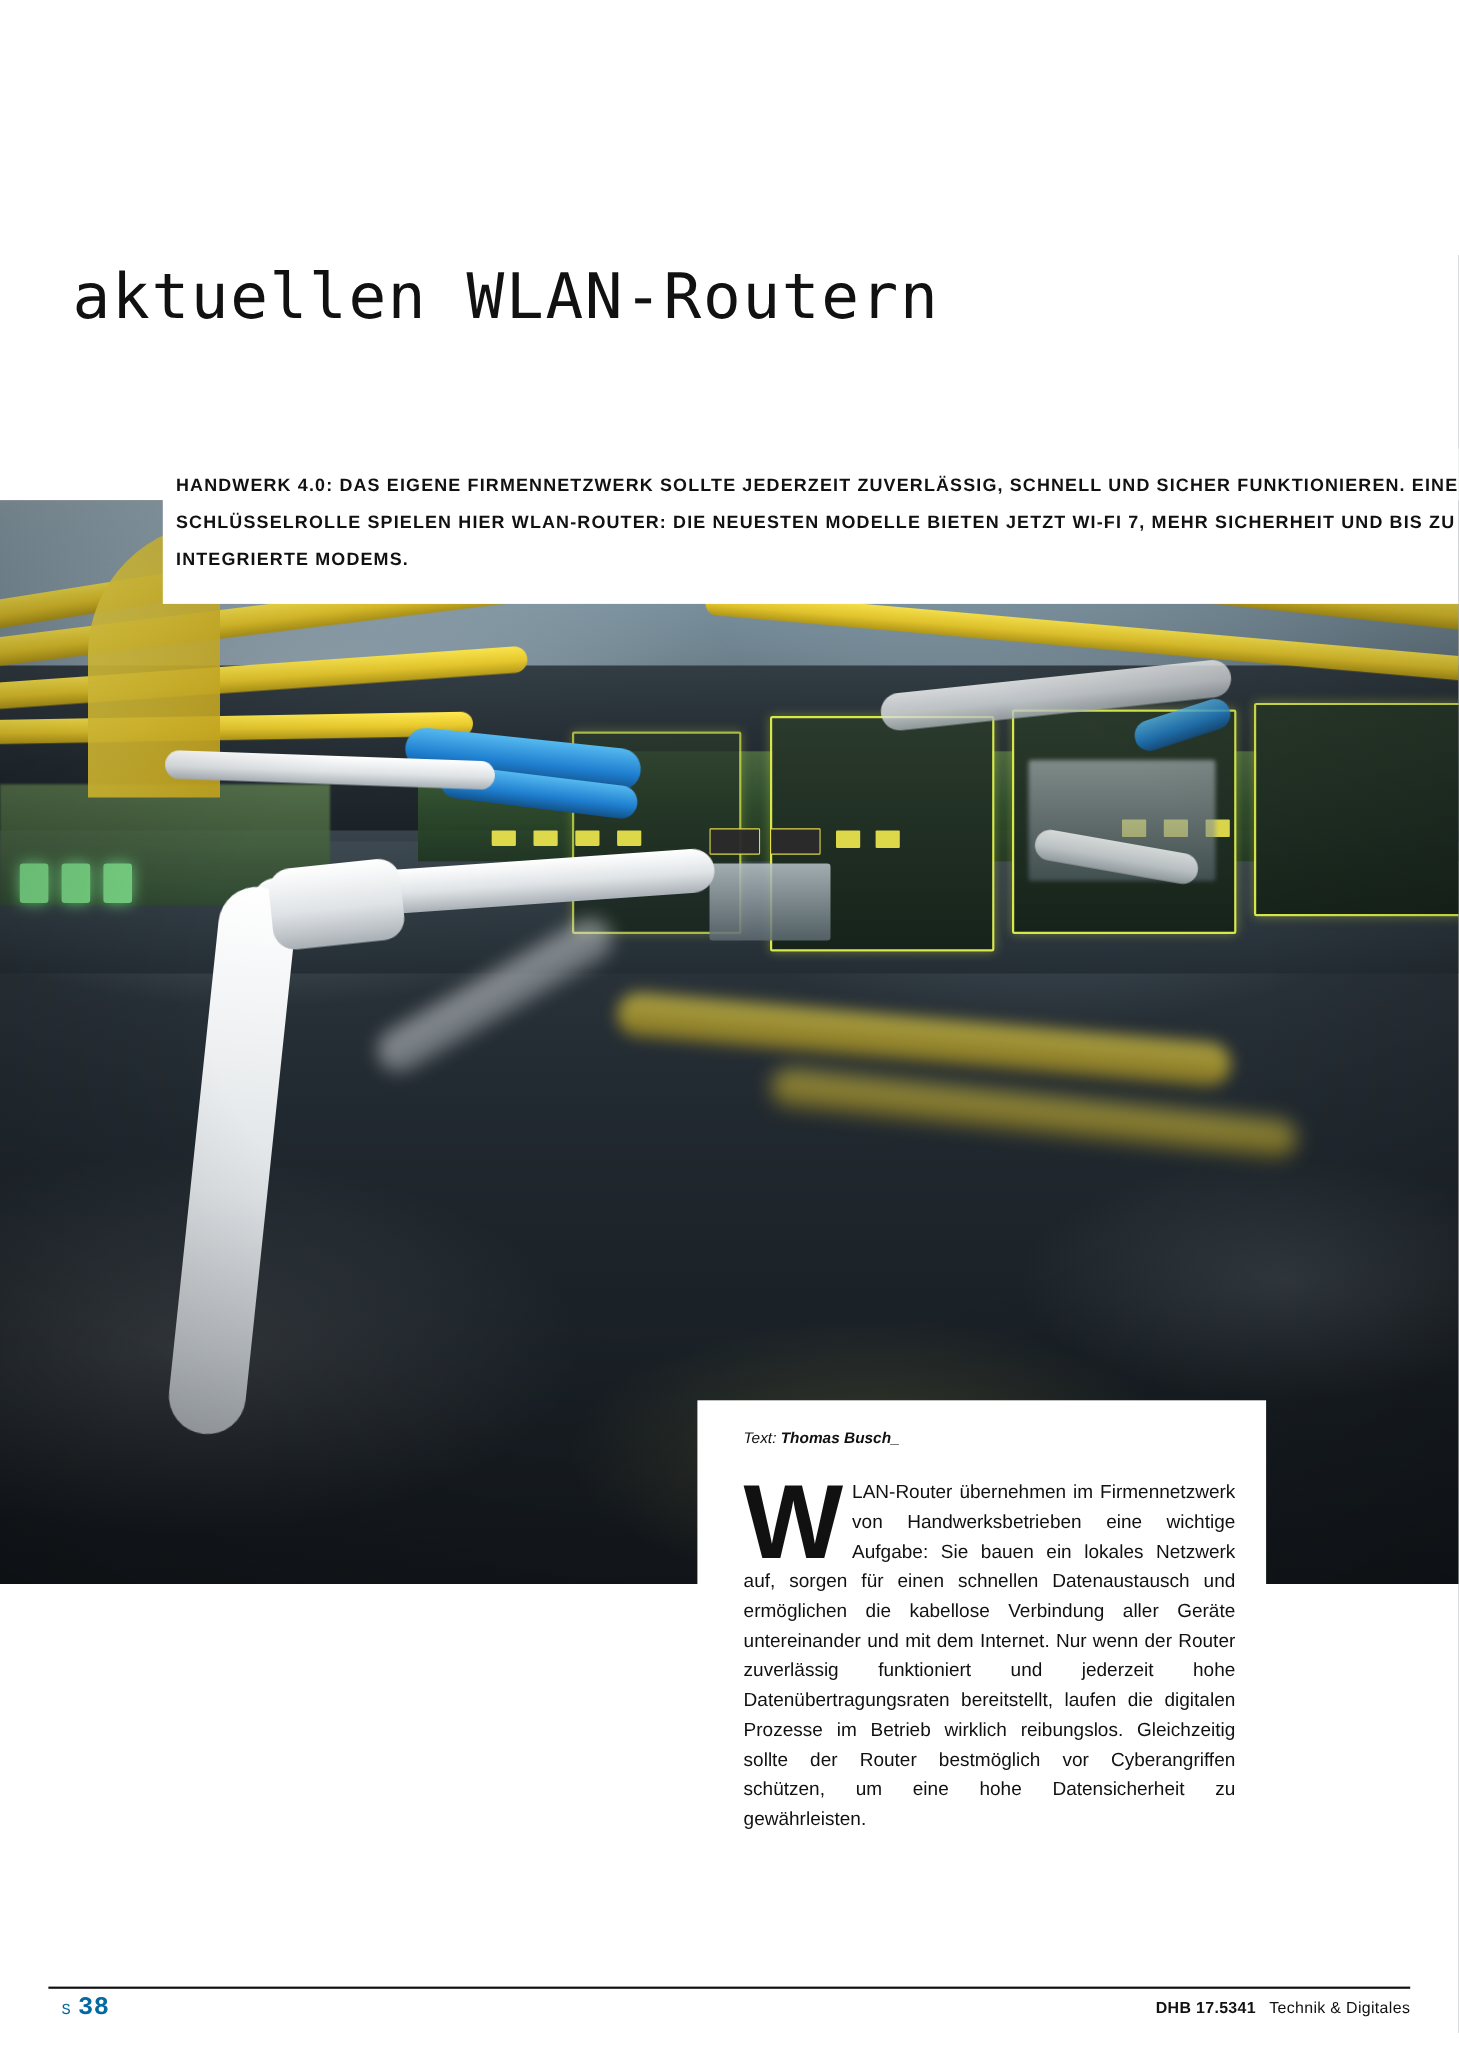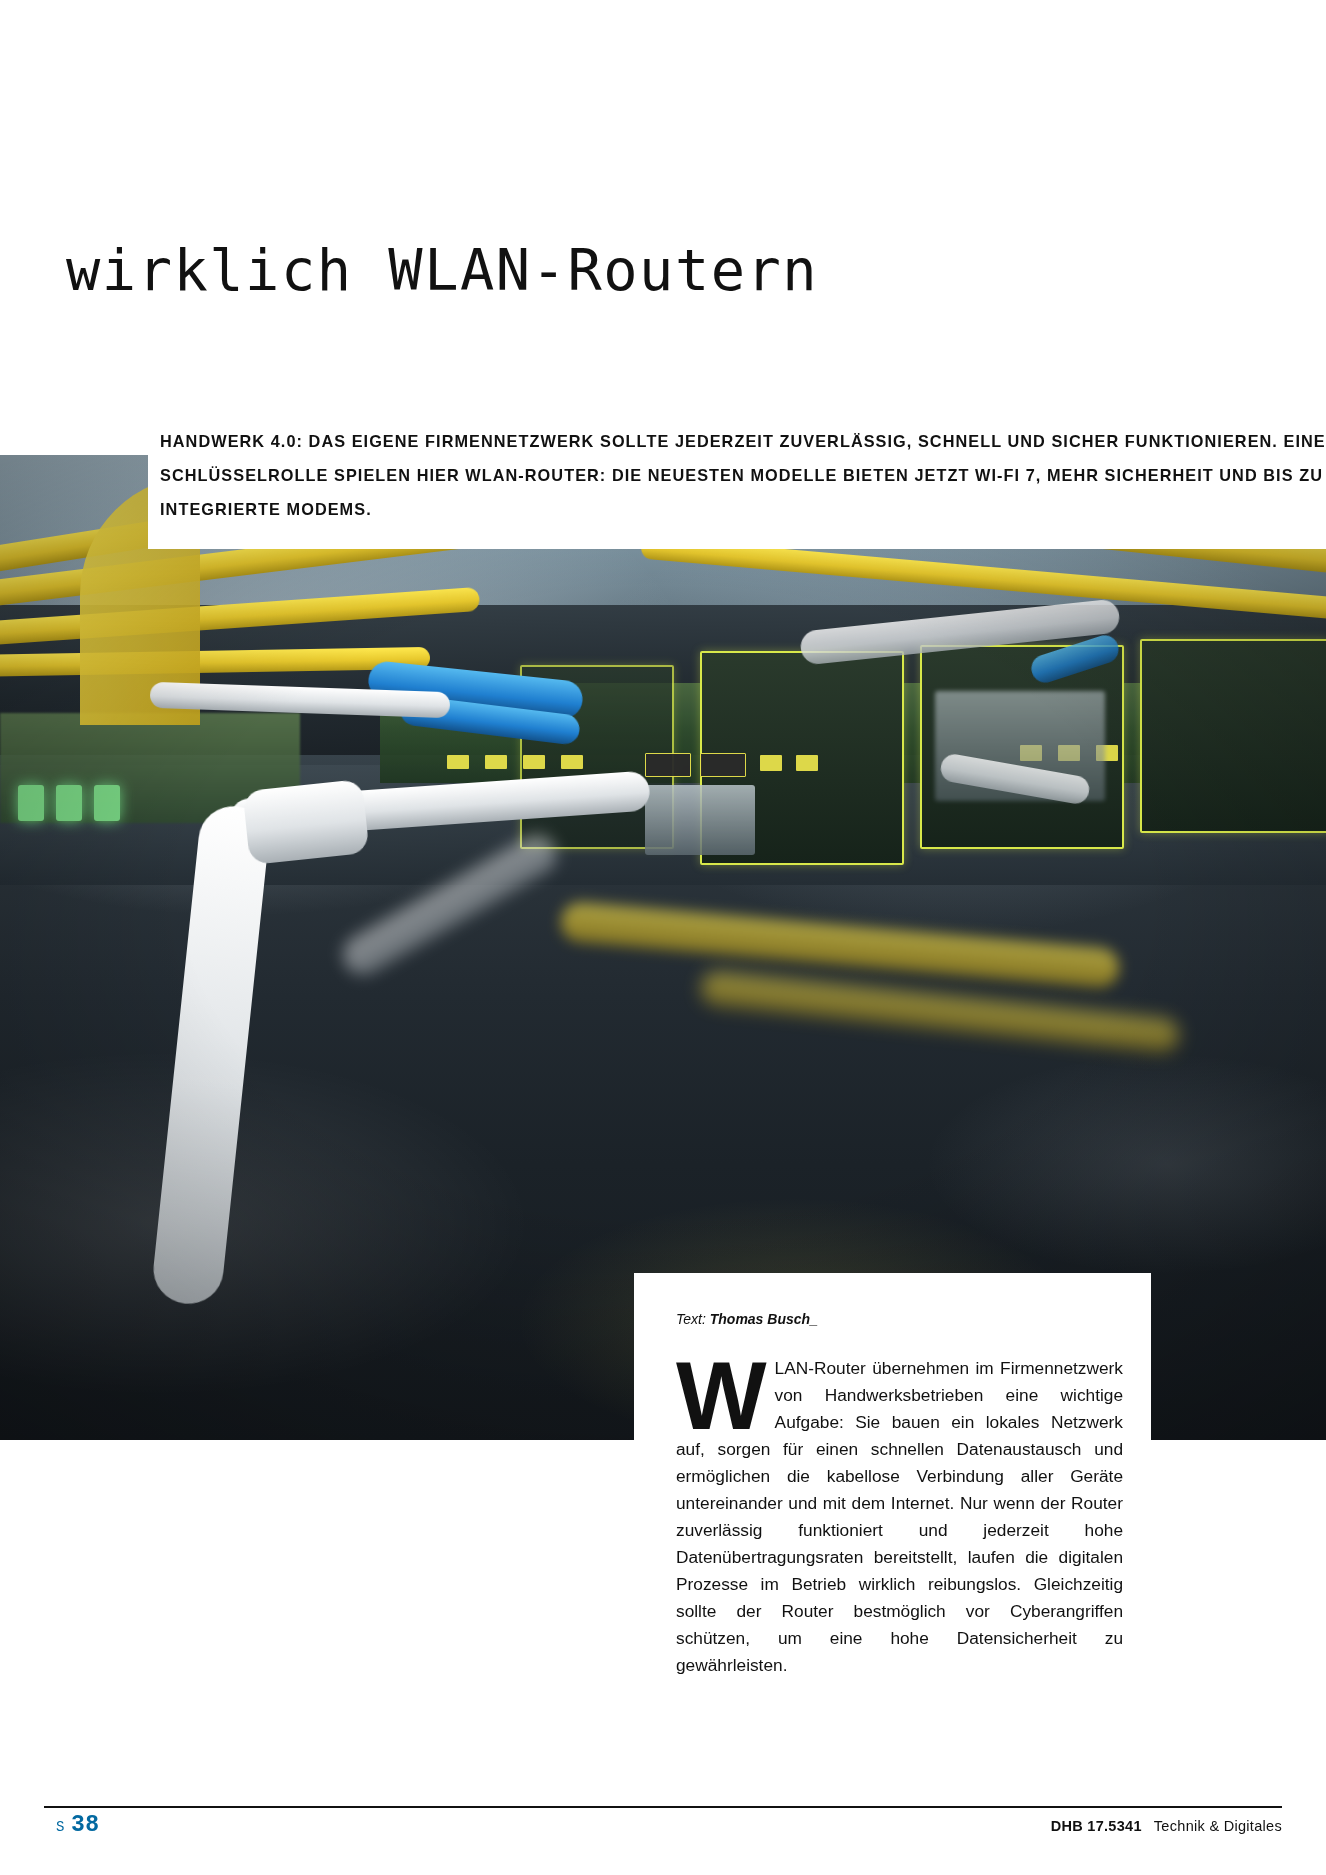--- a/index.html
+++ b/index.html
@@ -157,21 +157,21 @@
     top: 1273px;
     width: 517px;
     background: #ffffff;
     padding: 26px 28px 30px 28px;
     box-sizing: border-box;
   }
   .byline {
     font-family: "Liberation Sans", sans-serif;
     font-size: 14px;
     color: #111;
-    margin: 12px 0 28px 14px;
+    margin: 0 0 28px 14px;
   }
   .byline .lbl { font-style: italic; font-weight: 400; }
   .byline .nm { font-style: italic; font-weight: 700; }
 
   .bodytext {
     position: relative;
     font-family: "Liberation Sans", sans-serif;
     font-size: 17.3px;
     line-height: 1.56;
     text-align: justify;
@@ -287,21 +287,21 @@
 
   <div class="cable cable-yellow" style="left:560px; top:470px; width:560px; height:40px; transform:rotate(5deg); filter:blur(7px); opacity:.6;"></div>
   <div class="cable cable-yellow" style="left:700px; top:540px; width:480px; height:34px; transform:rotate(6deg); filter:blur(9px); opacity:.5;"></div>
   <div class="cable cable-white" style="left:330px; top:430px; width:240px; height:40px; transform:rotate(-30deg); filter:blur(8px); opacity:.45;"></div>
 
   <div class="blurlayer"></div>
   <div class="vignette"></div>
 </div>
 
 <div class="title-block">
-  <h1 class="title">wirklich WLAN-Routern</h1>
+  <h1 class="title">aktuellen WLAN-Routern</h1>
 </div>
 
 <div class="standfirst">
   <p>HANDWERK 4.0: DAS EIGENE FIRMENNETZWERK SOLLTE JEDERZEIT ZUVERLÄSSIG, SCHNELL UND SICHER FUNKTIONIEREN. EINE SCHLÜSSELROLLE SPIELEN HIER WLAN-ROUTER: DIE NEUESTEN MODELLE BIETEN JETZT WI-FI 7, MEHR SICHERHEIT UND BIS ZU ZWEI INTEGRIERTE MODEMS.</p>
 </div>
 
 <div class="article-box">
   <div class="byline">
     <span class="lbl">Text:</span>
     <span class="nm">Thomas Busch_</span>

